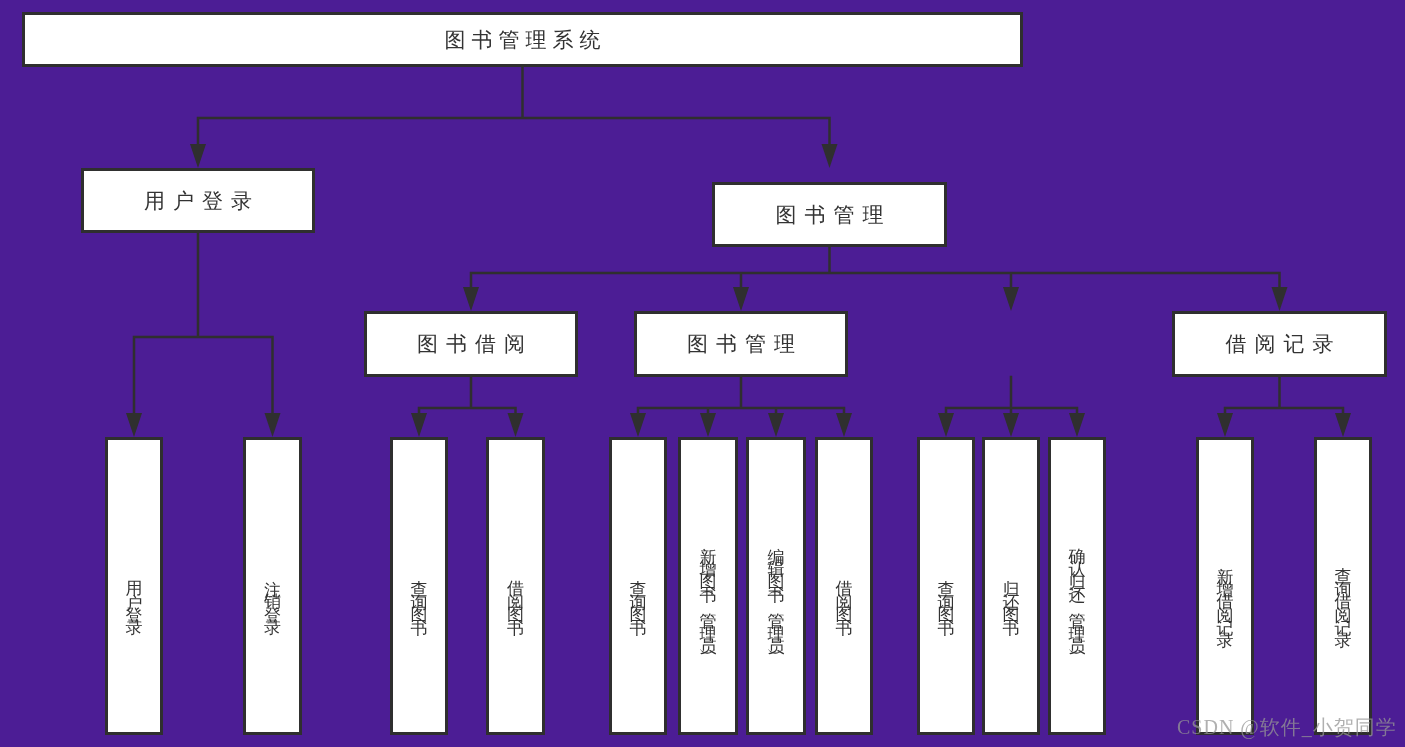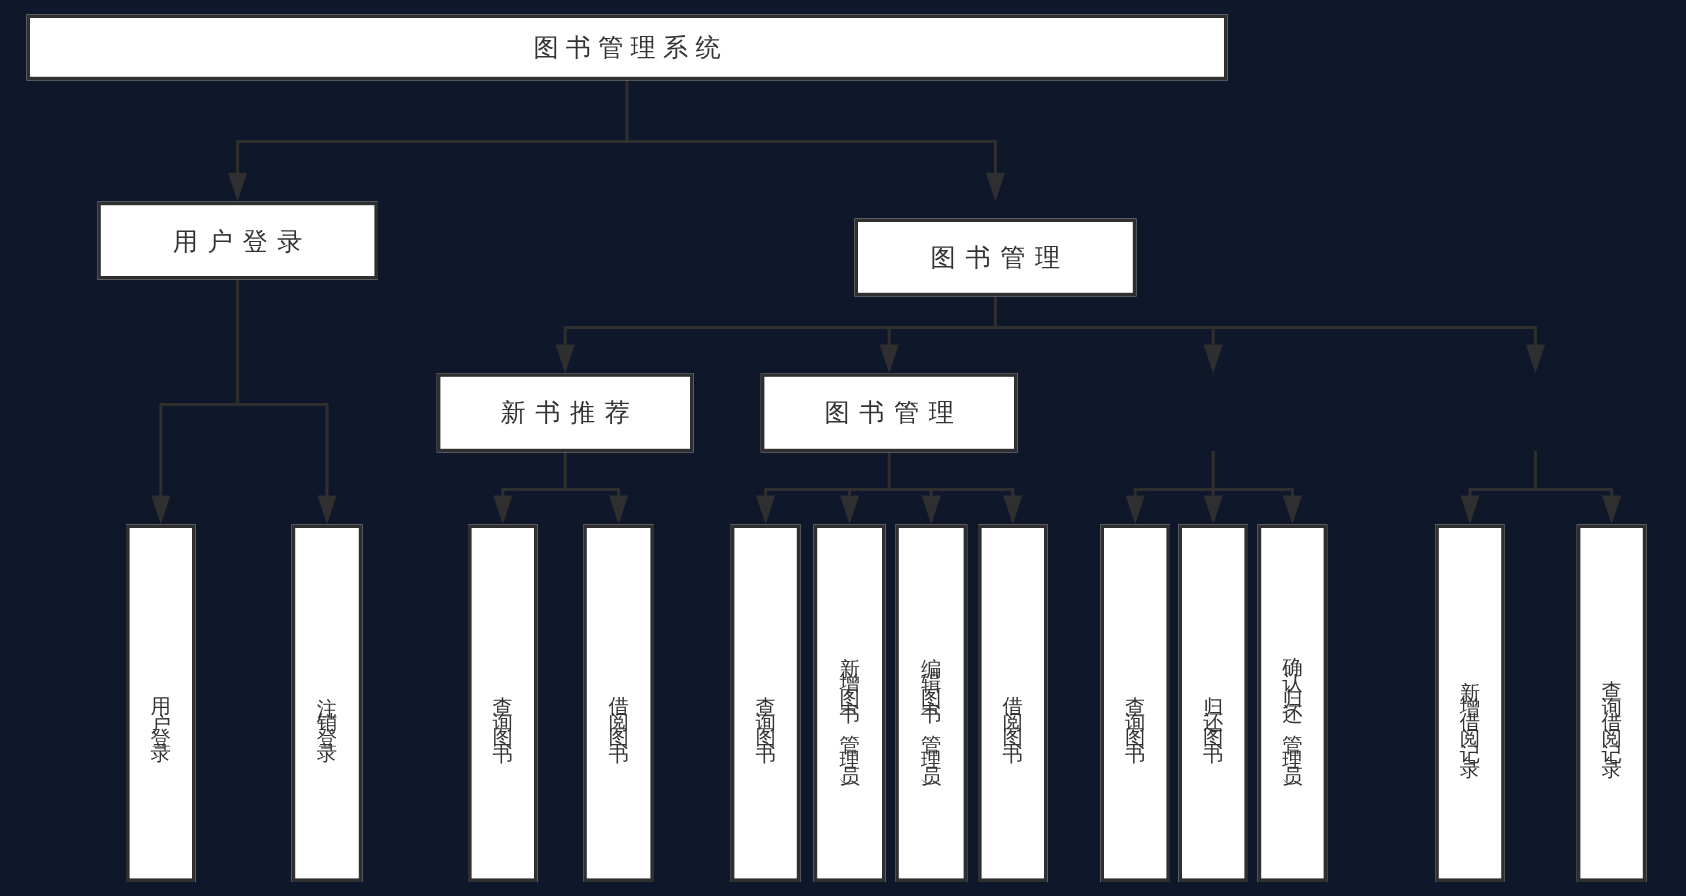--- a/index.html
+++ b/index.html
@@ -1,19 +1,19 @@
 <!DOCTYPE html>
 <html><head>
 <meta charset="utf-8">
 <style>
   html,body{margin:0;padding:0;background:#ffffff;}
   .stage{
     position:relative;
     width:1405px;height:747px;
-    background:#0f172a;
+    background:#4c1d95;
     font-family:Liberation Serif, serif;
     overflow:hidden;
   }
   .wires{position:absolute;left:0;top:0;z-index:1;}
   .node{
     position:absolute;
     box-sizing:border-box;
     background:#ffffff;
     border:3px solid #2f2f2f;
     color:#333333;
@@ -93,24 +93,27 @@
   </div>
 
   <div class="node h" style="left:81px;top:168px;width:234px;height:65px">
     <span>用户登录</span>
   </div>
   <div class="node h" style="left:712px;top:182px;width:235px;height:65px">
     <span>图书管理</span>
   </div>
 
   <div class="node h" style="left:364px;top:311px;width:214px;height:66px">
-    <span>新书推荐</span>
+    <span>图书借阅</span>
   </div>
   <div class="node h" style="left:634px;top:311px;width:214px;height:66px">
     <span>图书管理</span>
+  </div>
+  <div class="node h" style="left:1172px;top:311px;width:215px;height:66px">
+    <span>借阅记录</span>
   </div>
 
   <div class="node v" style="left:105px;top:437px;width:58px;height:298px">
     <span>用户登录</span>
   </div>
   <div class="node v" style="left:243px;top:437px;width:59px;height:298px">
     <span>注销登录</span>
   </div>
 
   <div class="node v" style="left:390px;top:437px;width:58px;height:298px">
@@ -143,14 +146,15 @@
     <span>确认归还（管理员）</span>
   </div>
 
   <div class="node v" style="left:1196px;top:437px;width:58px;height:298px">
     <span>新增借阅记录</span>
   </div>
   <div class="node v" style="left:1314px;top:437px;width:58px;height:298px">
     <span>查询借阅记录</span>
   </div>
 
+  <div class="watermark">CSDN @软件_小贺同学</div>
 
 </div>
 
 </body></html>

